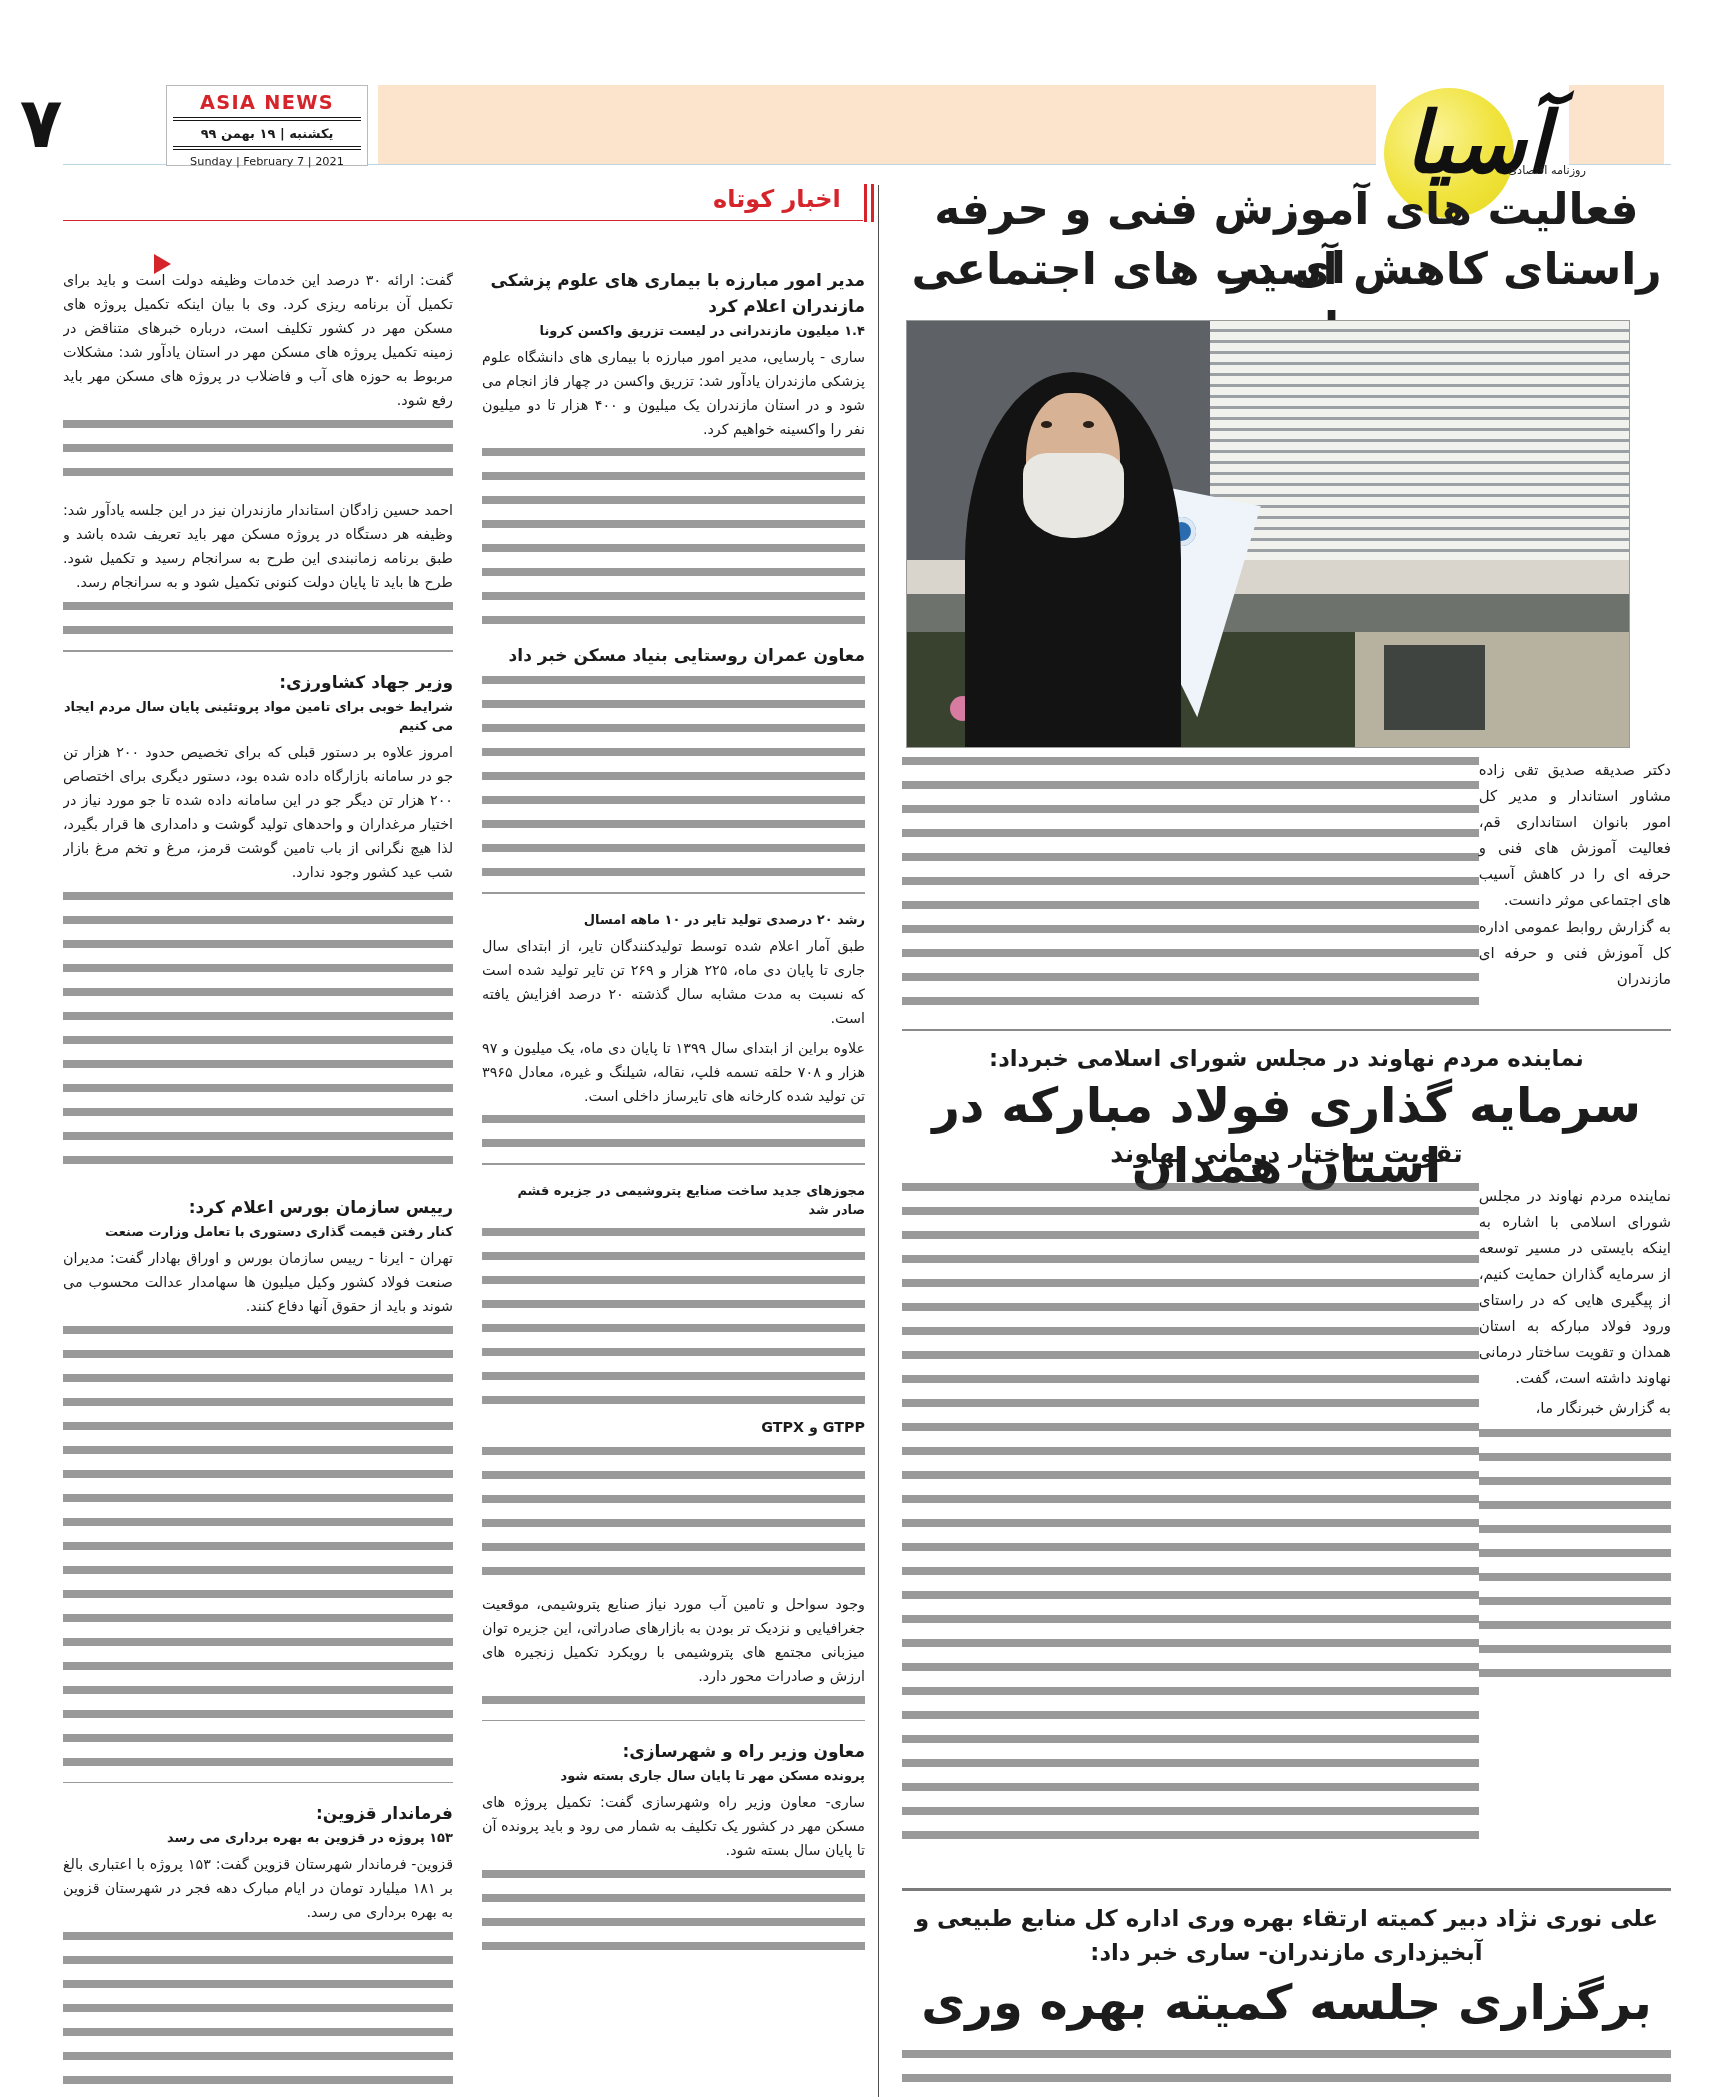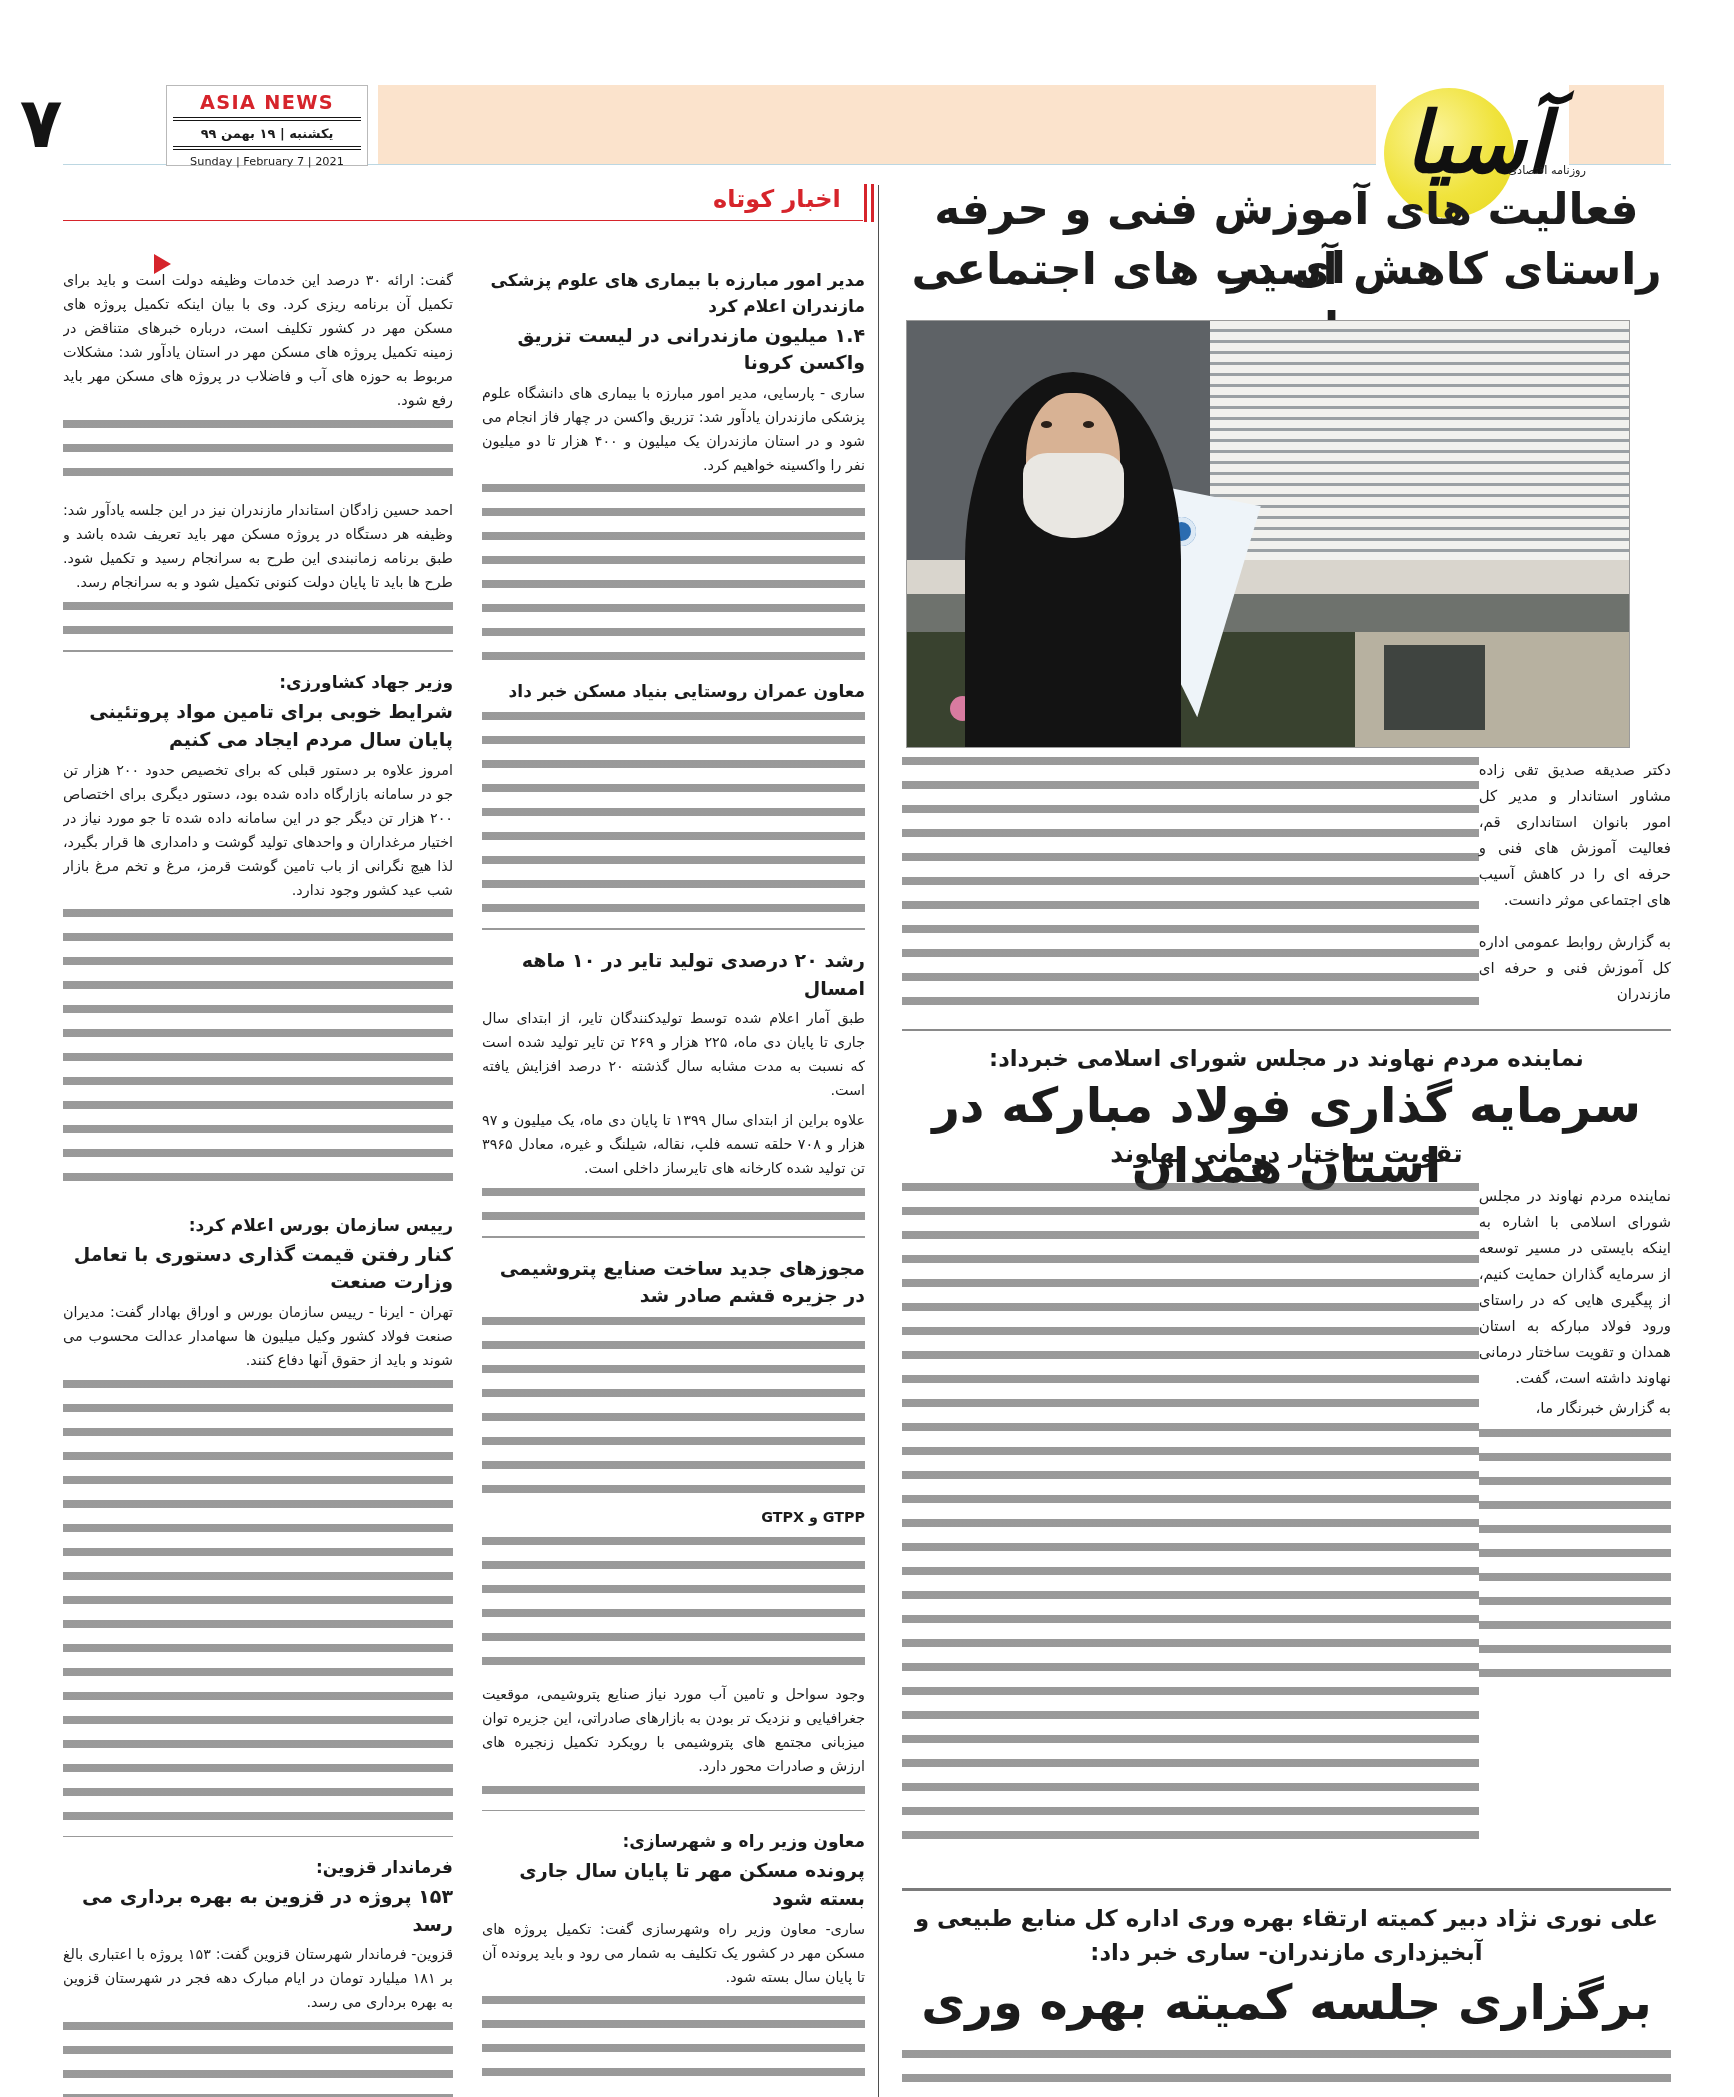--- a/index.html
+++ b/index.html
@@ -19,21 +19,21 @@
   .logo-tag{font-size:11.3px;color:#222;}
   .hairline-blue{background:#bcd7e2;}
   
   .sn-title{color:#d6242b;font-size:24px;font-weight:700;text-align:left;}
   .redbars{width:4.2px;border-left:3.8px solid #d6242b;border-right:3.8px solid #d6242b;}
   .redline{background:#d6242b;}
   .vdivider{background:#4f4f4f;}
   .tri{width:0;height:0;border-top:10px solid transparent;border-bottom:10px solid transparent;border-left:17.6px solid #d6242b;}
   .sncol{line-height:1.0;}
   .sn-kicker{font-size:17px;font-weight:700;line-height:1.5;margin-top:18.5px;}
-  .sn-head{font-size:19px;font-weight:700;line-height:1.45;margin:2.5px 0 4.2px 0;}
+  .sn-head{font-size:13px;font-weight:700;line-height:1.45;margin:2.5px 0 4.2px 0;}
   .sn-body{font-size:14.3px;line-height:24px;text-align:justify;margin:0;}
   .fill{background-image:repeating-linear-gradient(to bottom,rgba(70,70,70,0.55) 0 8.4px,transparent 8.4px 24px);margin-top:7.6px;}
   
   .c-line{text-align:center;font-weight:700;}
   .lead-h{font-size:44px;line-height:1.33;}
   .kicker-h{font-size:22.7px;line-height:1.45;}
   .big-h{font-size:48px;line-height:1.25;}
   .sub-h{font-size:25px;}
   .cols{display:flex;}
   .col{flex:1;min-width:0;}
@@ -159,21 +159,21 @@
     <div class="ph" style="left:8%;top:12%;width:30%;height:88%;background:#131313;border-radius:52% 52% 0 0;"></div>
     <div class="ph" style="left:16.5%;top:17%;width:13%;height:33%;background:#d8b294;border-radius:46%;"></div>
     <div class="ph" style="left:16%;top:31%;width:14%;height:20%;background:#e9e7e2;border-radius:24% 24% 48% 48%;"></div>
     <div class="ph" style="left:18.6%;top:23.5%;width:11px;height:6.7px;border-radius:50%;background:#2a2019;"></div>
     <div class="ph" style="left:24.4%;top:23.5%;width:11px;height:6.7px;border-radius:50%;background:#2a2019;"></div>
   </div>
 
   <div class="abs cols" style="left:902px;top:757px;width:769px;height:260px;overflow:hidden;">
     <div class="col">
       <p class="x-body">دکتر صدیقه صدیق تقی زاده مشاور استاندار و مدیر کل امور بانوان استانداری قم، فعالیت آموزش های فنی و حرفه ای را در کاهش آسیب های اجتماعی موثر دانست.</p>
-      <p class="x-body" style="margin-top:16px;">به گزارش روابط عمومی اداره کل آموزش فنی و حرفه ای مازندران</p>
+      <p class="x-body" style="margin-top:1px;">به گزارش روابط عمومی اداره کل آموزش فنی و حرفه ای مازندران</p>
     </div>
     <div class="col">
         <div class="fill" style="height:252px;margin-top:0;"></div>
       </div>
     <div class="col">
         <div class="fill" style="height:252px;margin-top:0;"></div>
       </div>
     <div class="col">
         <div class="fill" style="height:252px;margin-top:0;"></div>
       </div>

